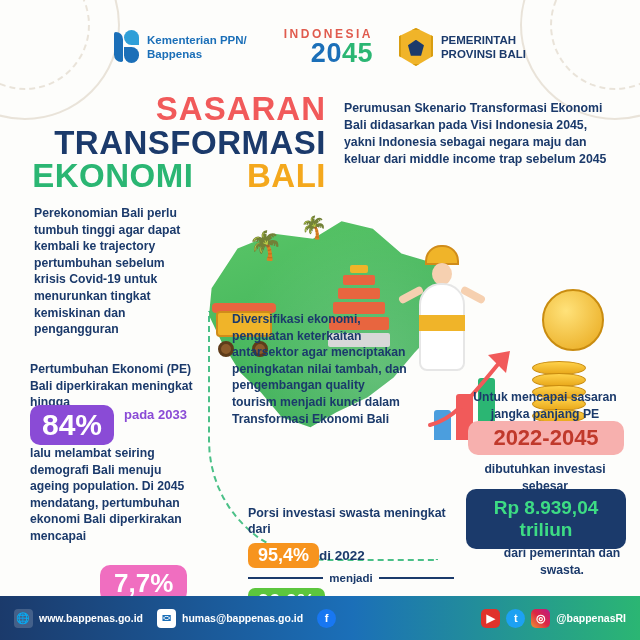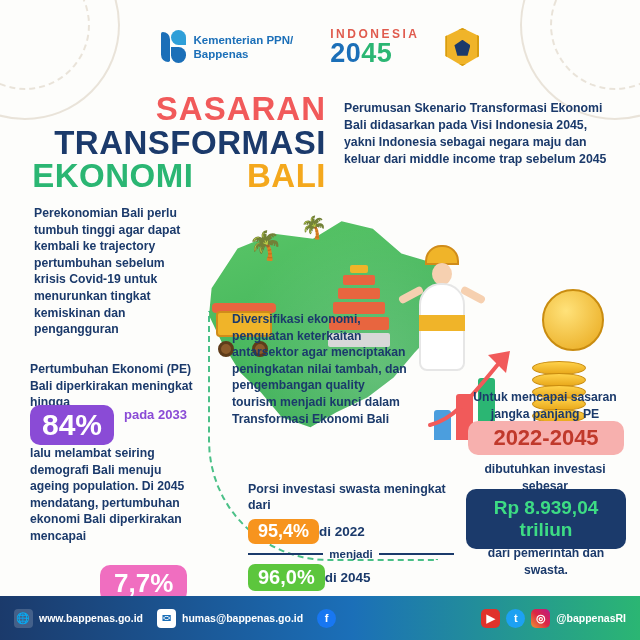--- a/index.html
+++ b/index.html
@@ -42,21 +42,21 @@
   }
   .logo-bappenas { display: flex; align-items: center; gap: 7px; }
   .bap-mark { width: 26px; height: 34px; position: relative; }
   .bap-mark i {
     position: absolute; display: block; background: #1b6fb8; border-radius: 2px 8px 2px 8px;
   }
   .bap-mark i:nth-child(1) { left: 0; top: 2px; width: 9px; height: 30px; background: #1b6fb8; }
   .bap-mark i:nth-child(2) { left: 10px; top: 0px; width: 15px; height: 15px; background: #2f9fd8; border-radius: 10px 10px 0 10px;}
   .bap-mark i:nth-child(3) { left: 10px; top: 17px; width: 15px; height: 16px; background: #1b6fb8; border-radius: 0 10px 10px 10px;}
   .bap-text { font-size: 11.5px; font-weight: bold; color: #1b6fb8; line-height: 1.22; }
-  .logo-ind { text-align: left; margin-left: 11px; }
+  .logo-ind { text-align: right; margin-left: 11px; }
   .ind-top { font-size: 12px; font-weight: bold; letter-spacing: 2.5px; color: #e05b4e; }
   .ind-year { font-size: 27px; font-weight: bold; color: #1b6fb8; letter-spacing: 0.5px; line-height: 0.95; }
   .ind-year span { color: #2bb673; }
   .logo-bali { display: flex; align-items: center; gap: 8px; }
   .bali-crest {
     width: 34px; height: 38px; background: #f0b429;
     clip-path: polygon(50% 0%, 100% 22%, 100% 74%, 50% 100%, 0 74%, 0 22%);
     position: relative; border: 2px solid #d89d10;
   }
   .bali-crest::after {
@@ -144,21 +144,21 @@
   }
 
   
   .tb { position: absolute; font-size: 12.2px; color: #1b3a6b; line-height: 1.36; font-weight: 600; }
   .blk1 { left: 34px; top: 12px; width: 160px; }
   .blk2 { left: 232px; top: 118px; width: 178px; }
   .blk3 { left: 30px; top: 168px; width: 166px; }
   .blk5 { left: 30px; top: 252px; width: 170px; }
   .blk6 { left: 470px; top: 196px; width: 150px; text-align: center; }
   .blk7 { left: 470px; top: 268px; width: 150px; text-align: center; }
-  .blk9 { left: 470px; top: 352px; width: 152px; text-align: center; }
+  .blk9 { left: 486px; top: 352px; width: 152px; text-align: center; }
 
   
   .chip-84 {
     position: absolute; left: 30px; top: 212px;
     background: #8a4bd6; color: #fff; font-size: 30px; font-weight: bold;
     padding: 3px 12px; border-radius: 10px; line-height: 1.12;
   }
   .pada2033 { position: absolute; left: 124px; top: 214px; width: 70px; font-size: 13px; font-weight: bold; color: #8a4bd6; line-height: 1.2;}
   .chip-77 {
     position: absolute; left: 100px; top: 338px;
@@ -170,21 +170,21 @@
     background: #f7b0ae; color: #c0392b; font-size: 22px; font-weight: bold;
     padding: 4px 6px; border-radius: 10px;
   }
   .chip-rp {
     position: absolute; left: 466px; top: 296px; width: 160px; text-align: center;
     background: #1b3a6b; color: #3ddc84; font-size: 19px; font-weight: bold;
     padding: 8px 6px; border-radius: 10px; line-height: 1.15;
   }
 
   
-  .inv { position: absolute; left: 248px; top: 288px; width: 206px; }
+  .inv { position: absolute; left: 248px; top: 312px; width: 206px; }
   .inv-title { font-size: 12.4px; font-weight: 700; color: #1b3a6b; line-height: 1.3; margin-bottom: 6px; }
   .inv-row { display: flex; align-items: center; gap: 0; margin-bottom: 4px; }
   .pill-o { background: #f7941e; color:#fff; font-size: 18px; font-weight: bold; padding: 2px 10px; border-radius: 7px; }
   .pill-g { background: #5cc63d; color:#fff; font-size: 20px; font-weight: bold; padding: 2px 10px; border-radius: 7px; }
   .inv-row span { font-size: 13.5px; font-weight: 700; color:#1b3a6b; }
   .menjadi { display:flex; align-items:center; gap:6px; margin: 2px 0 4px 0; }
   .menjadi .ln { flex: 1; height: 2px; background: #1b3a6b; }
   .menjadi b { font-size: 11.5px; font-weight: 700; color:#1b3a6b; }
 
   
@@ -229,20 +229,24 @@
       </div>
     </div>
 
     <div class="logo-ind">
       <div class="ind-top">INDONESIA</div>
       <div class="ind-year"><span style="color:#1b6fb8">20</span><span>45</span></div>
     </div>
 
     <div class="logo-bali">
       <div class="bali-crest"></div>
+      <div class="bali-text">
+        <div>PEMERINTAH</div>
+        <div>PROVINSI BALI</div>
+      </div>
     </div>
   </div>
 
   <div class="titlewrap">
     <div class="title-left">
       <div class="t1">SASARAN</div>
       <div class="t2">TRANSFORMASI</div>
       <div class="t3">
         <span class="g">EKONOMI</span>
         <span class="y">BALI</span>

